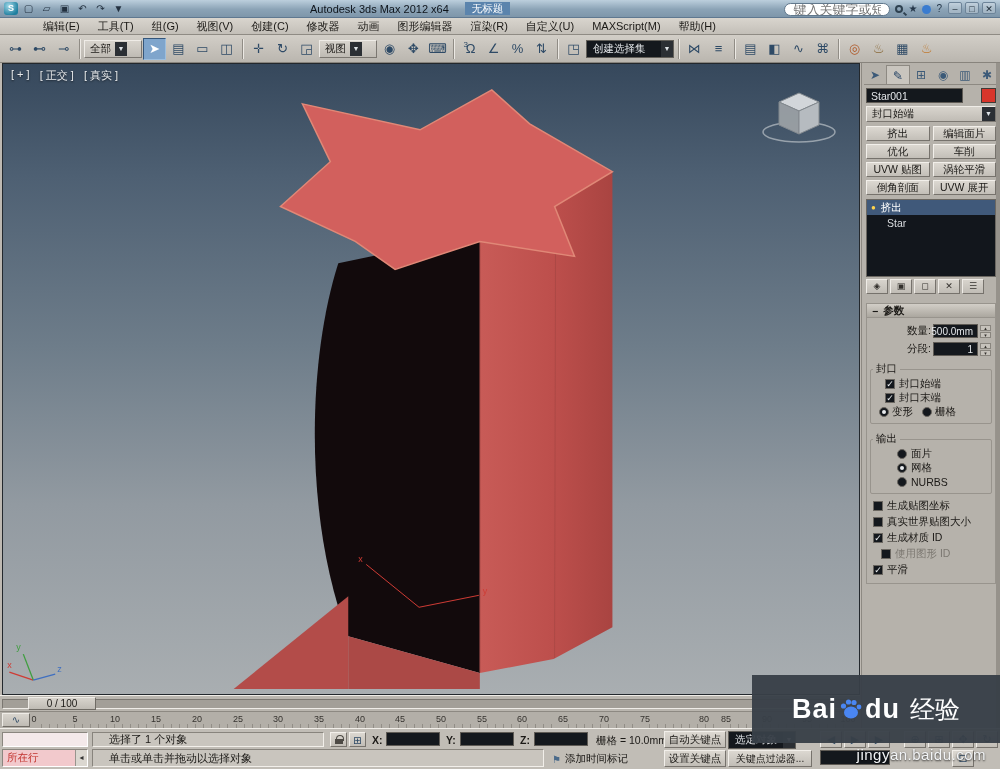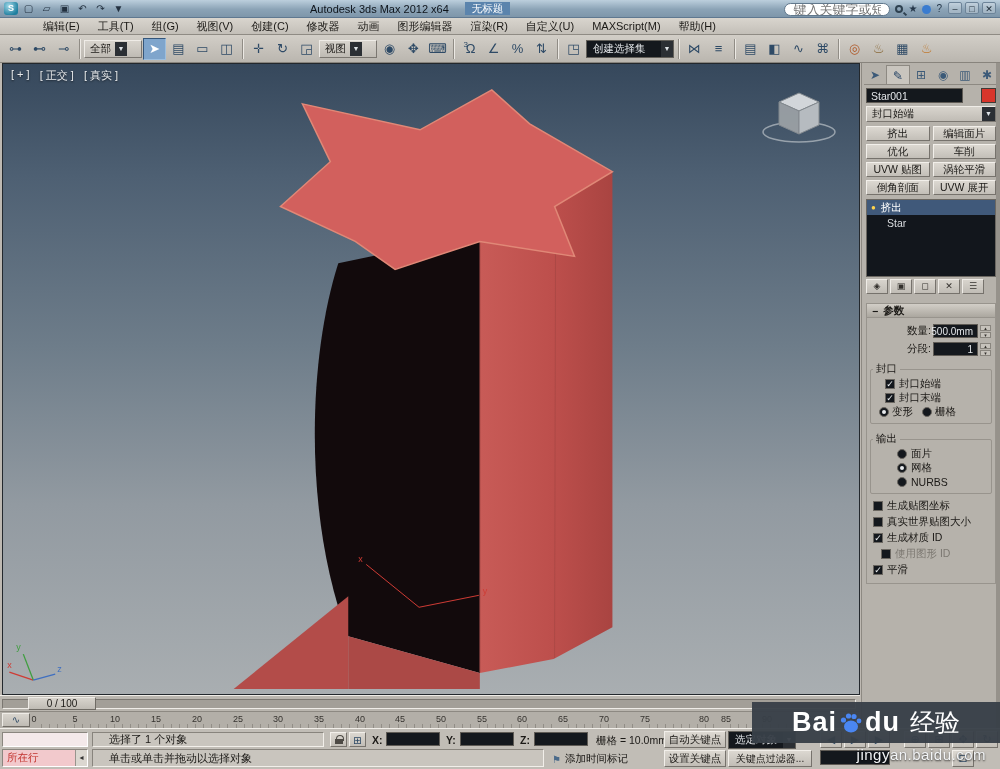--- a/index.html
+++ b/index.html
@@ -88,21 +88,21 @@
 .sunken{background:#c9c5be;border:1px solid;border-color:#88847d #f2efea #f2efea #88847d;font-size:11px;display:flex;align-items:center;padding-left:16px}
 .btn{background:linear-gradient(#dcd8d1,#c1bdb6);border:1px solid;border-color:#f2efea #76726c #76726c #f2efea;font-size:10.5px;display:flex;align-items:center;justify-content:center}
 .mini1{left:2px;top:3px;width:86px;height:15px;background:#f4e9ea;border:1px solid;border-color:#8a867f #fff #fff #8a867f}
 .mini2{left:2px;top:20px;width:86px;height:18px;background:#f2c9cc;border:1px solid;border-color:#8a867f #fff #fff #8a867f;display:flex;align-items:center;padding-left:4px;color:#c2332e;font-size:10.5px}
 .mini2 .sc{margin-left:auto;width:12px;height:16px;background:#dbd7d0;font-size:8px;line-height:16px;text-align:center;color:#333;border-left:1px solid #98948d}
 .lockb{width:8px;height:5px;background:#4d4a45;position:relative;margin-top:4px}
 .lockb::before{content:"";position:absolute;left:1px;top:-4px;width:6px;height:5px;border:1.5px solid #4d4a45;border-bottom:none;border-radius:4px 4px 0 0}
 .xyz{font-size:10.5px;font-weight:bold}
 .navb{width:22px;height:17px;font-size:11px;color:#2e4a66}
 
-.wm{position:absolute;right:0;bottom:26px;width:248px;height:41px;background:rgba(56,63,72,.96);display:flex;align-items:center;justify-content:center;gap:2px}
+.wm{position:absolute;right:0;bottom:26px;width:248px;height:68px;background:rgba(56,63,72,.96);display:flex;align-items:center;justify-content:center;gap:2px}
 .wm .b1,.wm .b2{color:#fff;font-size:27px;font-weight:bold;letter-spacing:1px}
 .wm .cn{color:#fff;font-size:25px;font-weight:normal;margin-left:8px}
 .wmurl{position:absolute;right:14px;bottom:6px;font-size:15px;color:#f2f4f6;text-shadow:0 1px 2px rgba(0,0,0,.8);letter-spacing:.5px}
 </style>
 </head>
 <body>
 
 <div id="root">
 
   <div class="titlebar">

